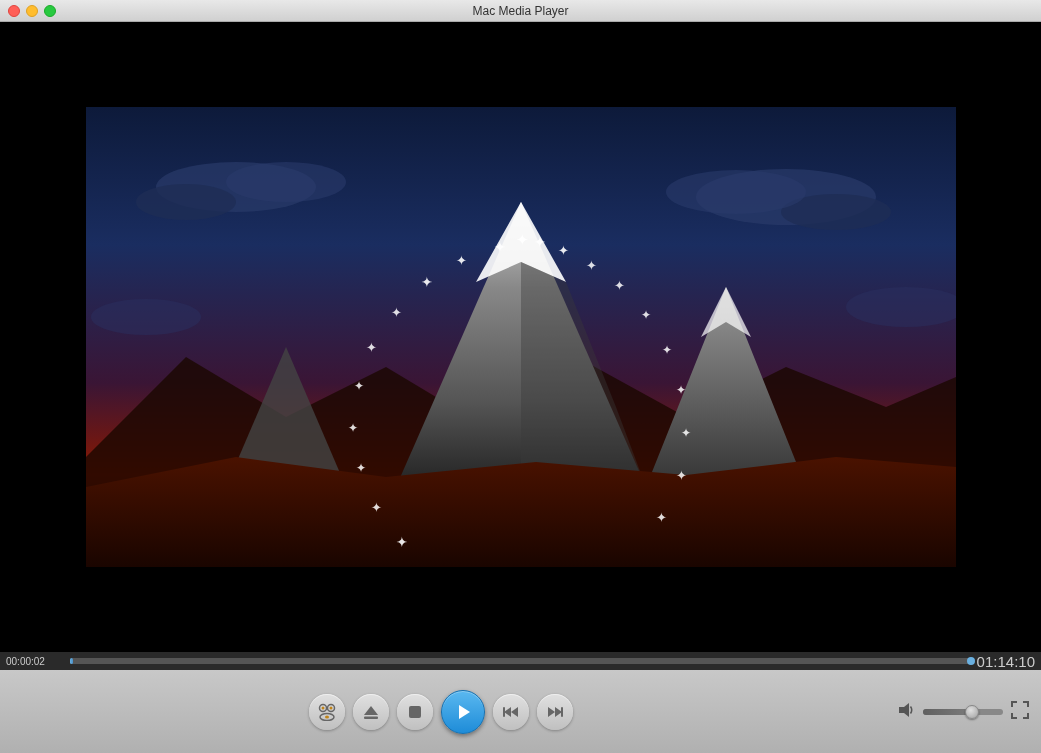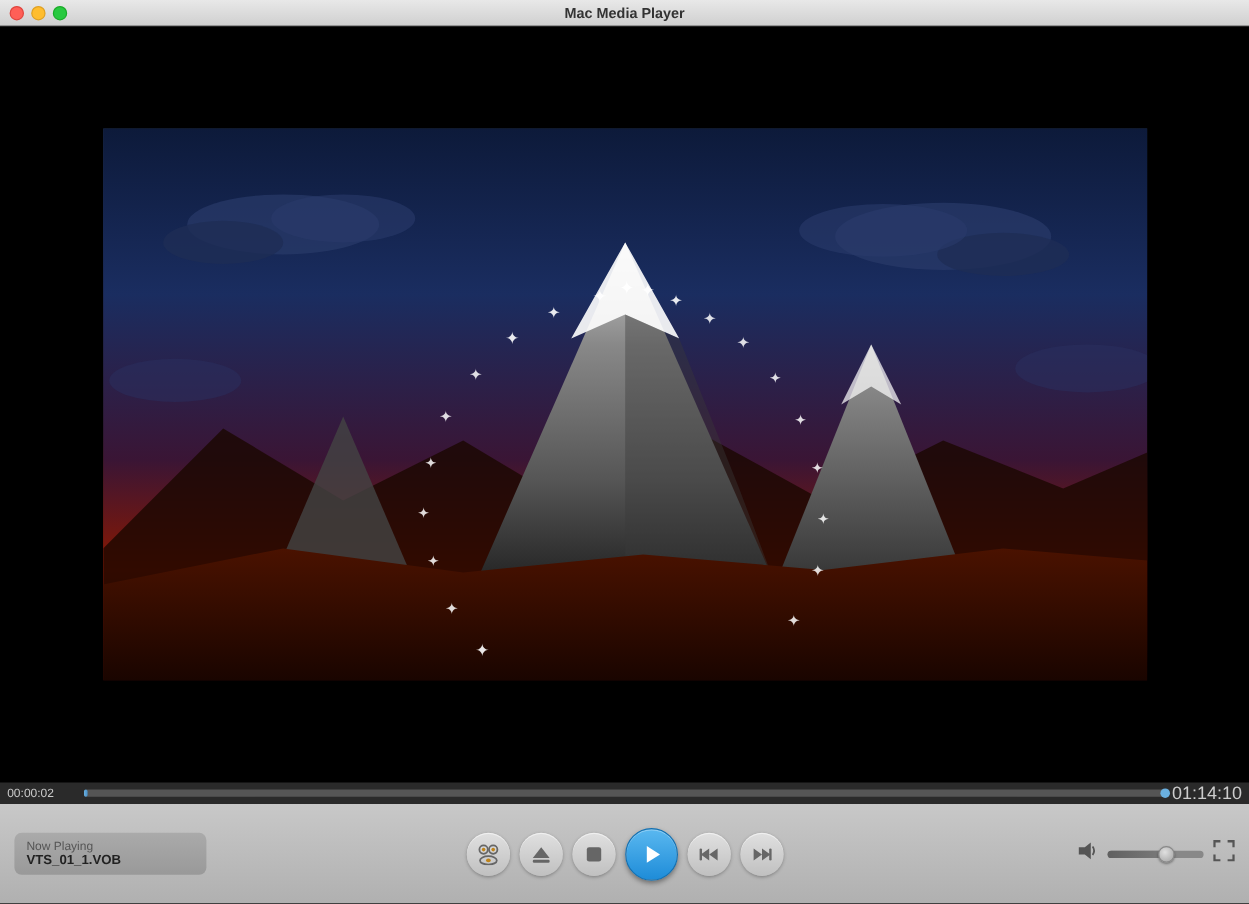--- a/index.html
+++ b/index.html
@@ -21,21 +21,21 @@
       display: flex;
       align-items: center;
       justify-content: center;
       position: relative;
       border-bottom: 1px solid #aaa;
     }
 
     .titlebar-title {
       font-size: 12px;
       color: #333;
-      font-weight: 700;
+      font-weight: 400;
     }
 
     .traffic-lights {
       position: absolute;
       left: 8px;
       display: flex;
       gap: 6px;
       align-items: center;
     }
 
@@ -345,26 +345,20 @@
   <div class="progress-bar-wrapper">
     <div class="progress-bar-fill">
       <div class="progress-knob"></div>
     </div>
   </div>
   <span class="time-end">01:14:10</span>
 </div>
 
 <div class="controls-bar">
 
-  <div class="now-playing-section">
-    <div class="now-playing-bg">
-      <div class="now-playing-label">Now Playing</div>
-      <div class="now-playing-file">VTS_01_1.VOB</div>
-    </div>
-  </div>
 
   <div class="center-controls">
 
     <button class="control-btn btn-group" title="Playlist">
       <svg width="18" height="18" viewBox="0 0 18 18">
         <circle cx="5" cy="5" r="3.5" fill="none" stroke="#666" stroke-width="1.5"></circle>
         <circle cx="13" cy="5" r="3.5" fill="none" stroke="#666" stroke-width="1.5"></circle>
         <ellipse cx="9" cy="14" rx="7" ry="3.5" fill="none" stroke="#666" stroke-width="1.5"></ellipse>
         <circle cx="5" cy="5" r="1.5" fill="#c0841a"></circle>
         <circle cx="13" cy="5" r="1.5" fill="#c0841a"></circle>

